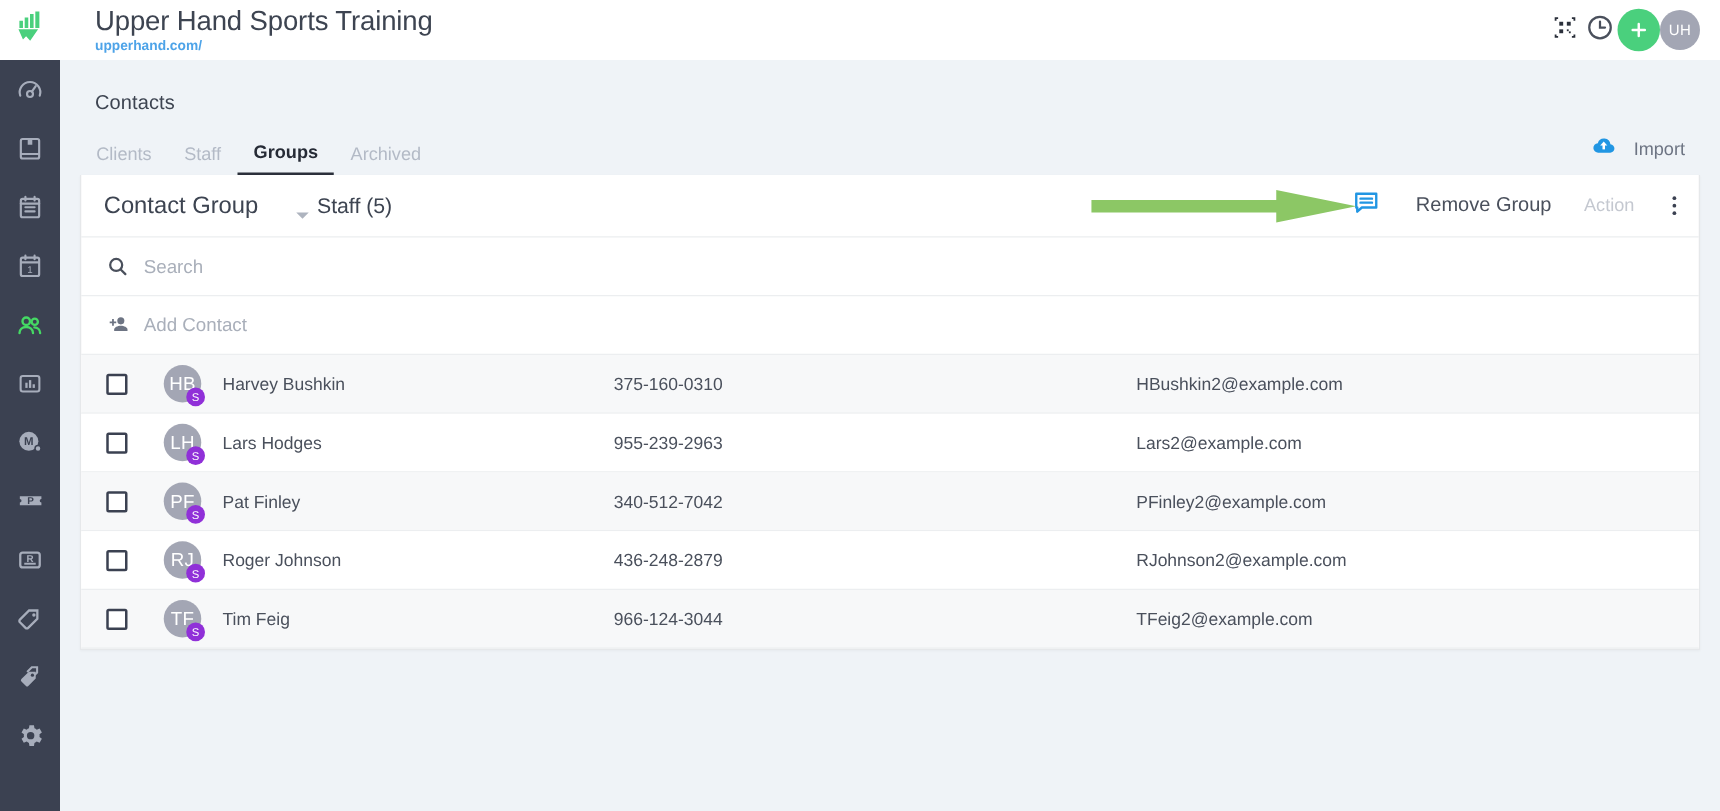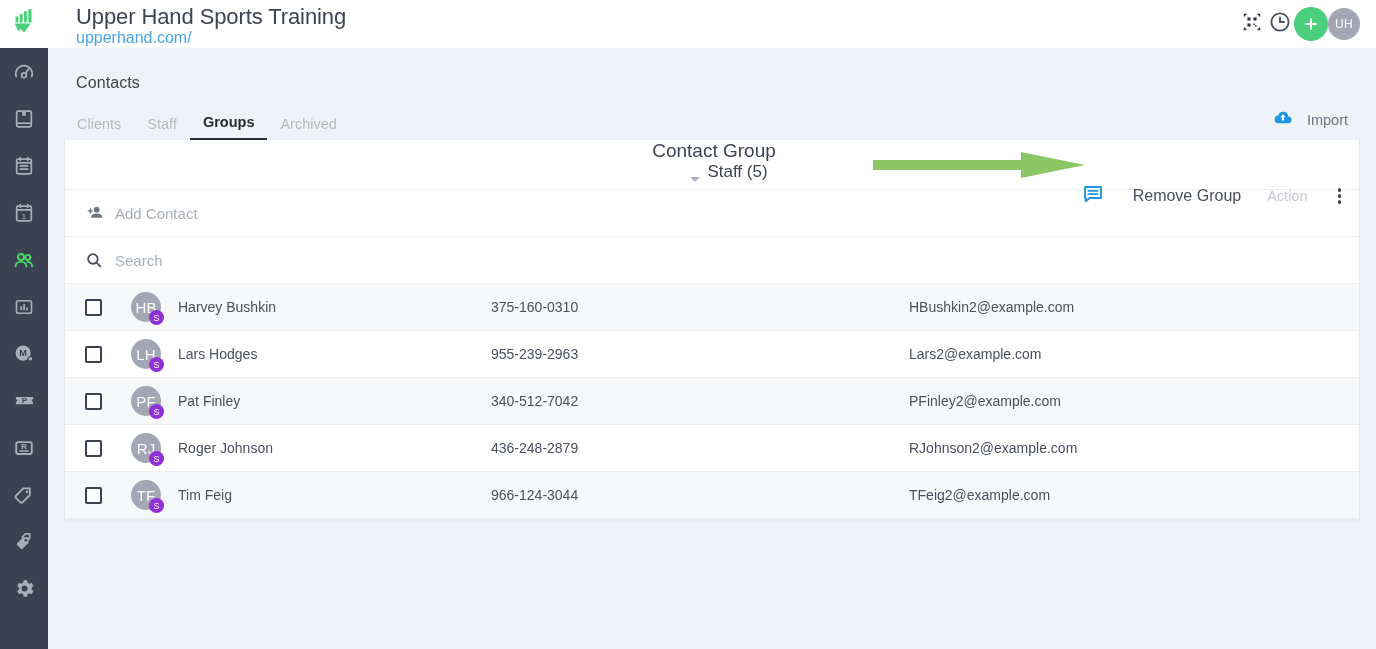--- a/index.html
+++ b/index.html
@@ -34,24 +34,25 @@
     justify-content: flex-end;
   }
   .brand-title {
     font-size: 22px;
     color: #3d4451;
     line-height: 25px;
     font-weight: 400;
     letter-spacing: -0.1px;
   }
   .brand-url {
-    font-size: 16px;
+    font-size: 11px;
     color: #4da3e8;
     line-height: 15px;
     margin-top: 1px;
+    font-weight: bold;
   }
   .topbar-right {
     margin-left: auto;
     display: flex;
     align-items: center;
     padding-right: 16px;
   }
   .icon-btn {
     width: 28px; height: 28px;
     display: flex; align-items: center; justify-content: center;
@@ -150,21 +151,20 @@
     width: 1296px;
     box-shadow: 0 1px 2px rgba(0,0,0,0.04);
   }
   .card-header {
     height: 50px;
     display: flex;
     align-items: center;
     padding: 0 14px 0 18px;
     border-bottom: 1px solid #eceef0;
     position: relative;
-    flex-direction: column;
   }
   .cg-title {
     font-size: 19px;
     color: #3d4451;
     font-weight: 400;
   }
   .cg-select {
     display: flex;
     align-items: flex-end;
     margin-left: 30px;
@@ -521,39 +521,39 @@
         <span class="kebab">
           <span></span>
           <span></span>
           <span></span>
         </span>
       </div>
     </div>
 
     <div class="input-row">
       <span class="ico">
+        <svg width="18" height="18" viewBox="0 0 24 24" fill="none" stroke="#4a505c" stroke-width="2.4">
+          <circle cx="10.6" cy="10.6" r="6.4"></circle>
+          <path d="M15.4 15.4 20.4 20.4" stroke-linecap="round"></path>
+        </svg>
+      </span>
+      <span class="input-ph">Search</span>
+    </div>
+
+    <div class="input-row">
+      <span class="ico">
         <svg width="20" height="20" viewBox="0 0 24 24" fill="#6d7483">
           <circle cx="14" cy="8" r="3.4"></circle>
           <path d="M14 12.6c-3.2 0-6.4 1.6-6.4 3.6v1.6h12.8v-1.6c0-2-3.2-3.6-6.4-3.6z"></path>
           <path d="M5.6 6.3h1.7v2.3h2.3v1.7H7.3v2.3H5.6v-2.3H3.3V8.6h2.3z"></path>
         </svg>
       </span>
       <span class="input-ph">Add Contact</span>
     </div>
 
-    <div class="input-row">
-      <span class="ico">
-        <svg width="18" height="18" viewBox="0 0 24 24" fill="none" stroke="#4a505c" stroke-width="2.4">
-          <circle cx="10.6" cy="10.6" r="6.4"></circle>
-          <path d="M15.4 15.4 20.4 20.4" stroke-linecap="round"></path>
-        </svg>
-      </span>
-      <span class="input-ph">Search</span>
-    </div>
-
     <div class="trow odd">
       <span class="cb"></span>
       <span class="av-wrap">
         <span class="av">HB</span>
         <span class="av-badge">S</span>
       </span>
       <span class="cell-name">Harvey Bushkin</span>
       <span class="cell-phone">375-160-0310</span>
       <span class="cell-email">HBushkin2@example.com</span>
     </div>

